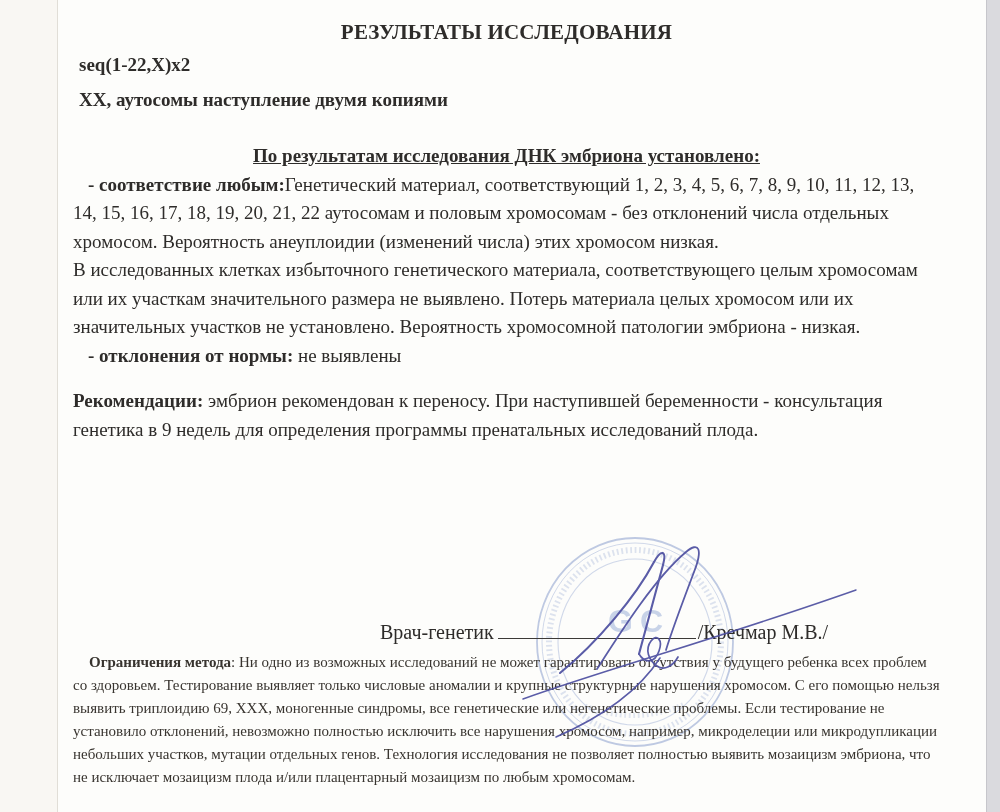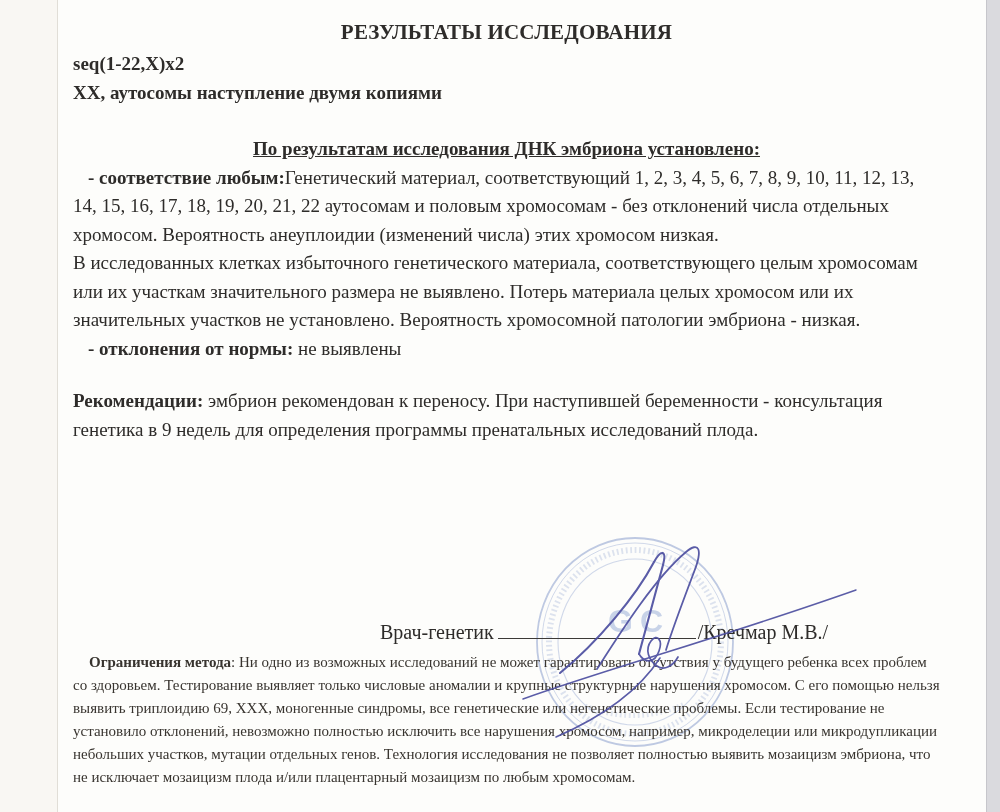--- a/index.html
+++ b/index.html
@@ -37,30 +37,30 @@
   }
   .b { font-weight: bold; }
   h1.title {
     font-size: 21px;
     font-weight: bold;
     text-align: center;
     margin: 0 0 5px 0;
     line-height: 26px;
     letter-spacing: 0.2px;
   }
-  .karyo { margin: 0; }
+  .karyo { margin: 6px; }
   .findings-heading {
     text-align: center;
     font-weight: bold;
     margin: 28px 0 0 0;
     text-decoration: underline;
   }
   p.body-par { margin: 0; }
   p.dash-indent { text-indent: 15px; }
-  p.gap-top { margin-top: 24px; }
+  p.gap-top { margin-top: 17px; }
 
   .sig-row {
     position: absolute;
     left: 73px; top: 616px;
     width: 860px;
     font-size: 20px;
     line-height: 30px;
     white-space: nowrap;
   }
   .sig-role { margin-left: 307px; margin-top: 45px; }

